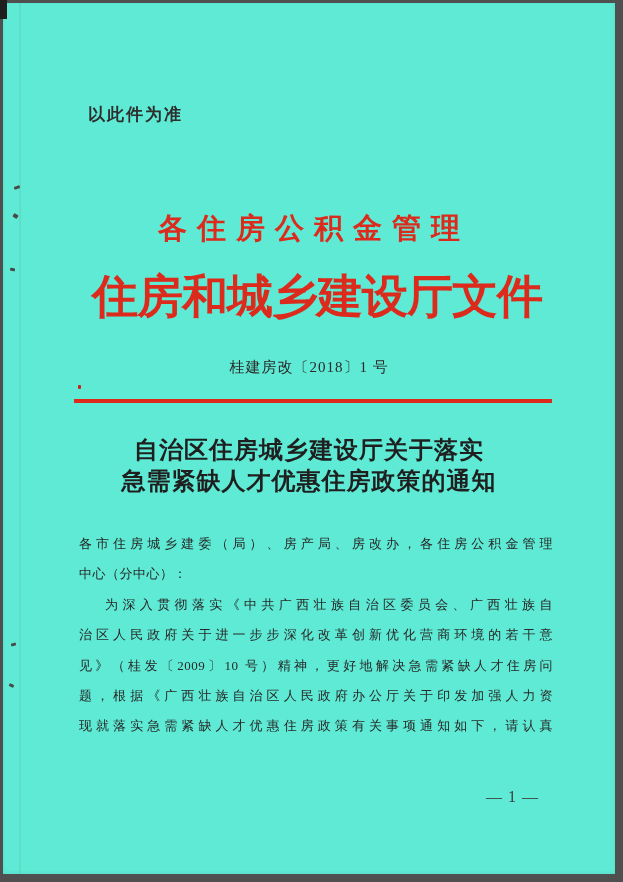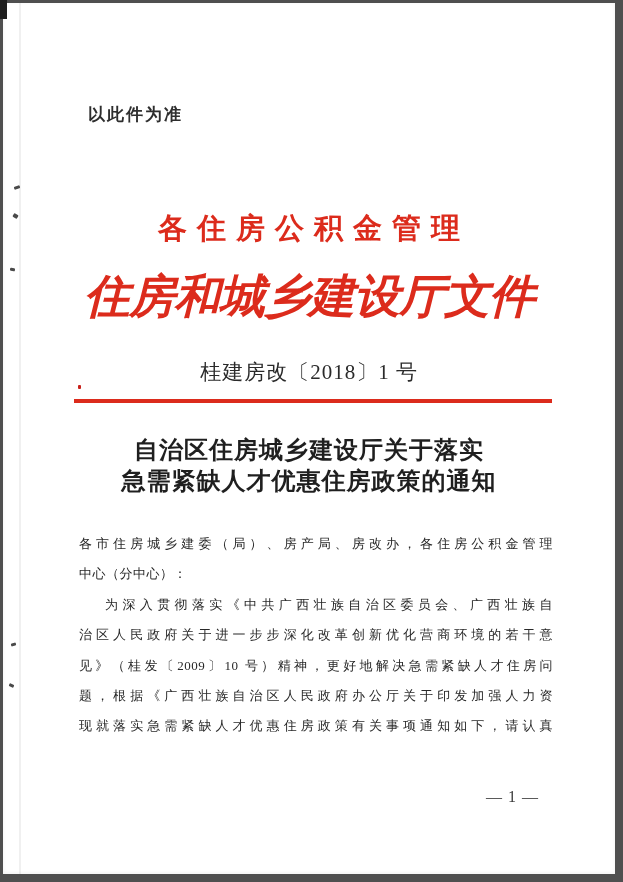--- a/index.html
+++ b/index.html
@@ -9,51 +9,50 @@
   html,body{margin:0;padding:0;}
   body{
     width:623px;height:882px;
     background:#4f4f4f;
     position:relative;overflow:hidden;
     font-family:"Liberation Serif","DejaVu Serif",serif;
   }
   .page{
     position:absolute;left:3px;top:3px;
     width:612px;height:871px;
-    background:#ffffff;
+    background:#5eead4;
     box-shadow:inset 0 -1px 4px rgba(0,0,0,0.06);
   }
   
   .fold-line{
     position:absolute;left:16px;top:0;width:2px;height:100%;
     background:rgba(110,110,110,0.10);
   }
   .stamp{
     position:absolute;left:85px;top:100px;
     font-family:"Liberation Sans","DejaVu Sans",sans-serif;
     font-size:17px;font-weight:600;color:#2e2e2e;letter-spacing:2px;
   }
   .region-title{
     position:absolute;top:206px;left:0;width:100%;
     text-align:center;
     color:var(--accent-red);
     font-size:29px;font-weight:700;letter-spacing:10px;text-indent:10px;
   }
   .org-title{
-    position:absolute;top:263px;left:0;width:100%;
+    position:absolute;top:263px;left:8px;width:100%;
     text-align:center;
     color:var(--accent-red);
     font-size:46px;font-weight:700;letter-spacing:-1px;
     white-space:nowrap;
-    font-style:italic;
   }
   .doc-number{
     position:absolute;top:355px;left:0;width:100%;
     text-align:center;
-    color:#2a2a2a;font-size:21px;letter-spacing:1px;
+    color:#2a2a2a;font-size:15px;letter-spacing:1px;
   }
   .red-rule{
     position:absolute;left:71px;top:396px;width:478px;height:4px;
     background:var(--accent-red);
   }
   .notice-title{
     position:absolute;top:432px;left:0;width:100%;margin:0;
     text-align:center;color:#1f1f1f;
     font-size:24px;line-height:31px;font-weight:700;letter-spacing:1px;
   }

